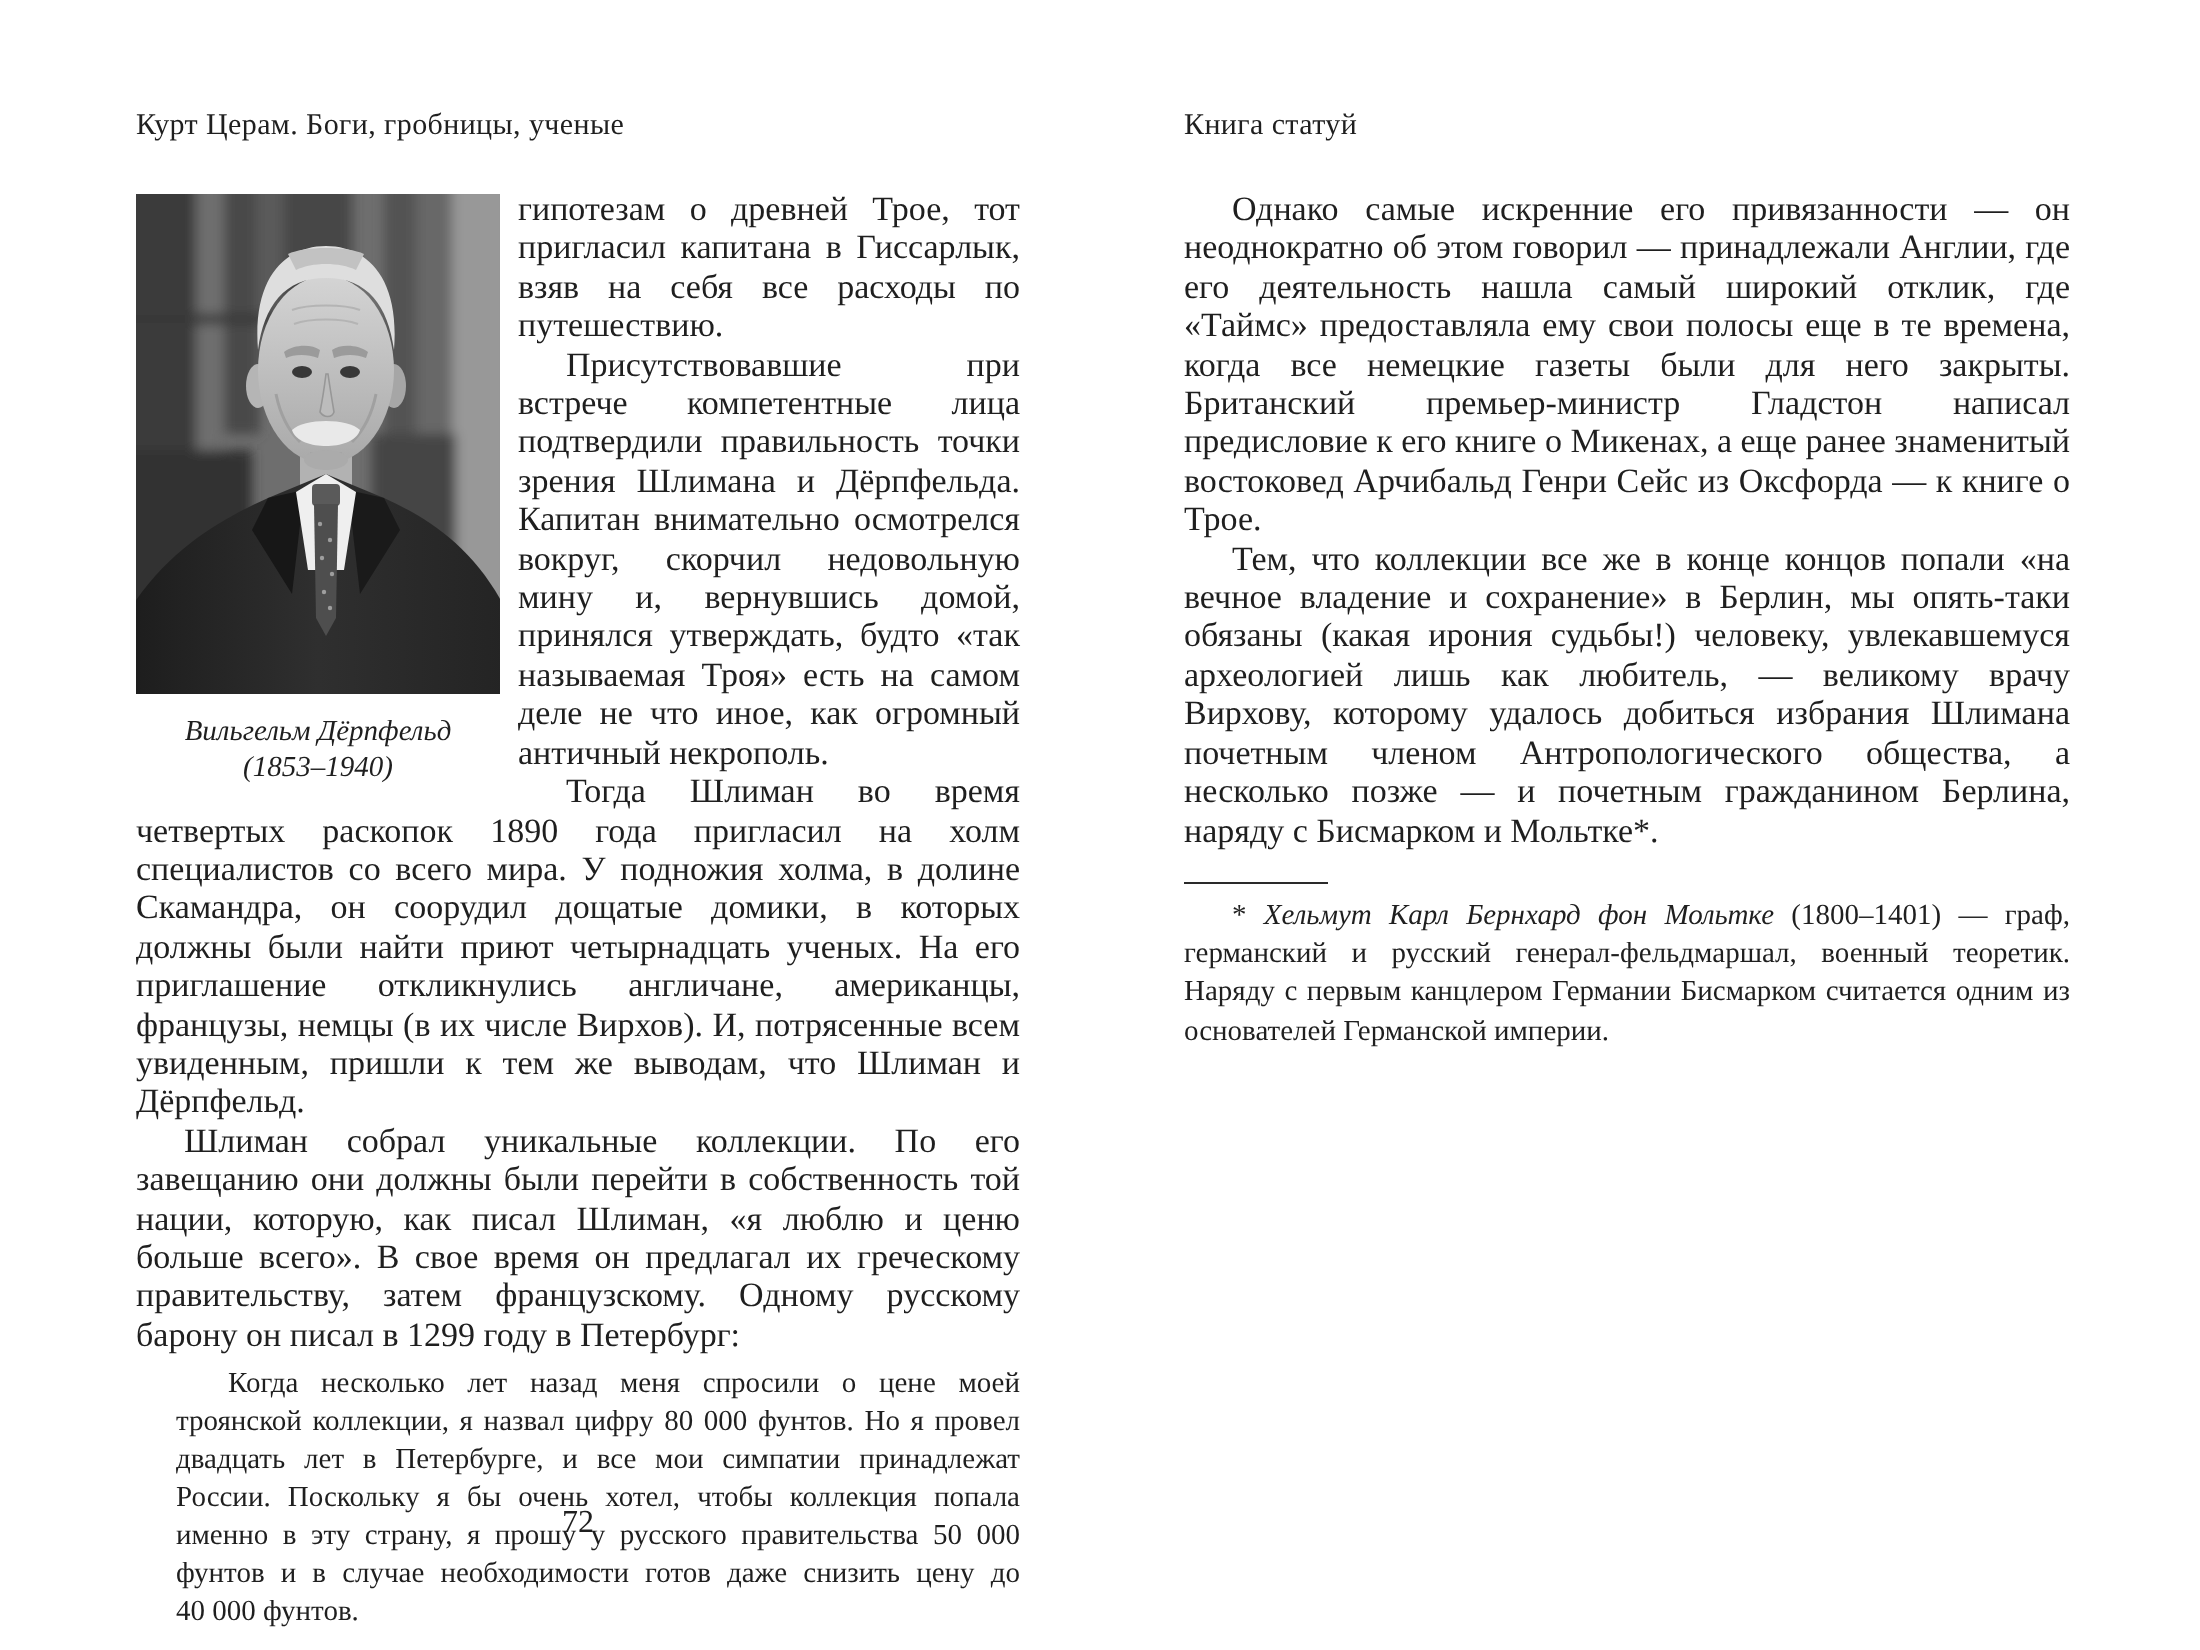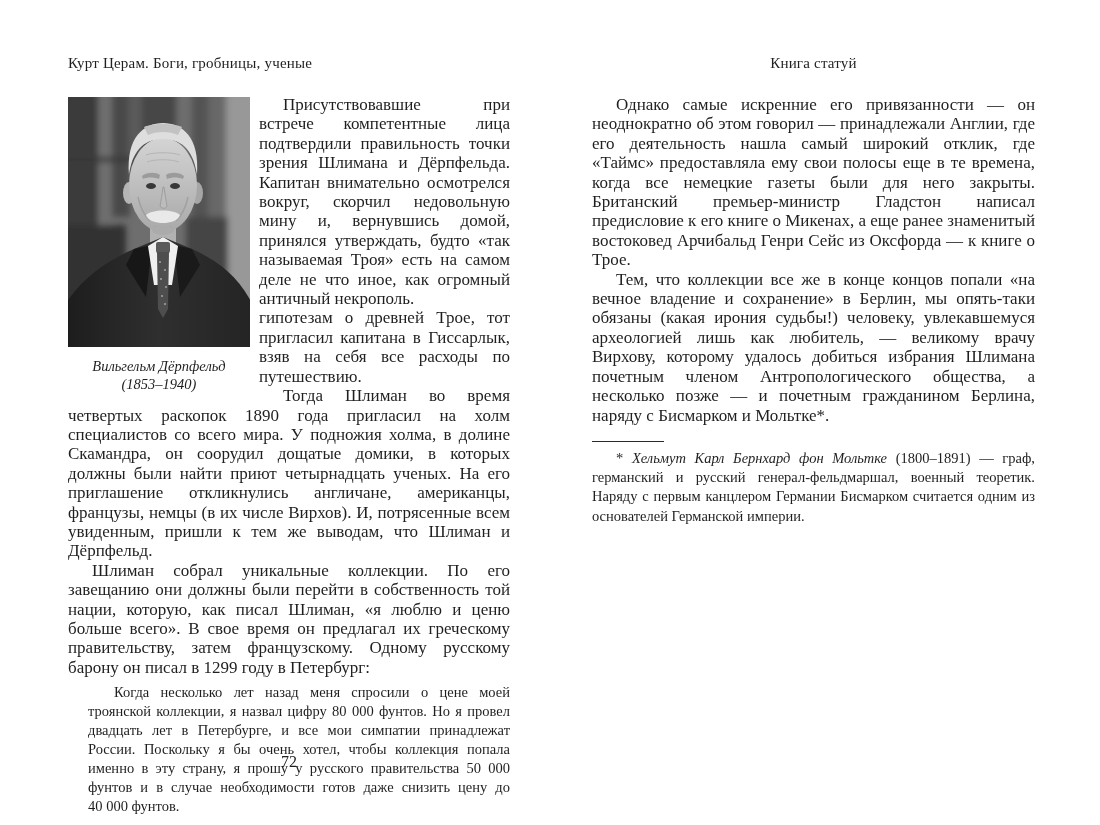--- a/index.html
+++ b/index.html
@@ -25,21 +25,21 @@
   .page-left  { left: 68px;  width: 442px; height: 745px; }
   .page-right { left: 592px; width: 443px; }
 
   .running-head {
     font-size: 15px;
     line-height: 16px;
     margin: 0 0 24px 0;
     letter-spacing: 0.2px;
     white-space: nowrap;
   }
-  .running-head.right { text-align: center; }
+  .running-head.right { text-align: left; }
 
   p.body {
     font-size: 17px;
     line-height: 19.4px;
     text-align: justify;
     margin: 0;
     text-indent: 24px;
     hyphens: auto;
   }
   p.body.noindent { text-indent: 0; }
@@ -175,32 +175,32 @@
         <circle cx="98" cy="190" r="1.1" fill="#9e9e9e"></circle>
         <circle cx="94" cy="199" r="1.1" fill="#9e9e9e"></circle>
         <circle cx="97" cy="207" r="1.1" fill="#9e9e9e"></circle>
       </svg>
       <figcaption>
         <span>Вильгельм Дёрпфельд</span><br>
         <span>(1853–1940)</span>
       </figcaption>
     </figure>
 
+    <p class="body noindent">гипотезам о древней Трое, тот пригласил капитана в Гиссарлык, взяв на себя все расходы по путешествию.</p>
     <p class="body">Присутствовавшие при встрече компетентные лица подтвердили правильность точки зрения Шлимана и Дёрпфельда. Капитан внимательно осмотрелся вокруг, скорчил недовольную мину и, вернувшись домой, принялся утверждать, будто «так называемая Троя» есть на самом деле не что иное, как огромный античный некрополь.</p>
-    <p class="body noindent">гипотезам о древней Трое, тот пригласил капитана в Гиссарлык, взяв на себя все расходы по путешествию.</p>
     <p class="body">Тогда Шлиман во время четвертых раскопок 1890 года пригласил на холм специалистов со всего мира. У подножия холма, в долине Скамандра, он соорудил дощатые домики, в которых должны были найти приют четырнадцать ученых. На его приглашение откликнулись англичане, американцы, французы, немцы (в их числе Вирхов). И, потрясенные всем увиденным, пришли к тем же выводам, что Шлиман и Дёрпфельд.</p>
     <p class="body">Шлиман собрал уникальные коллекции. По его завещанию они должны были перейти в собственность той нации, которую, как писал Шлиман, «я люблю и ценю больше всего». В свое время он предлагал их греческому правительству, затем французскому. Одному русскому барону он писал в 1299 году в Петербург:</p>
     <p class="blockquote">Когда несколько лет назад меня спросили о цене моей троянской коллекции, я назвал цифру 80&nbsp;000 фунтов. Но я провел двадцать лет в Петербурге, и все мои симпатии принадлежат России. Поскольку я бы очень хотел, чтобы коллекция попала именно в эту страну, я прошу у русского правительства 50&nbsp;000 фунтов и в случае необходимости готов даже снизить цену до 40&nbsp;000 фунтов.</p>
 
     <div class="folio">72</div>
   </div>
 
   <div class="page page-right">
     <div class="running-head right">Книга статуй</div>
 
     <p class="body">Однако самые искренние его привязанности — он неоднократно об этом говорил — принадлежали Англии, где его деятельность нашла самый широкий отклик, где «Таймс» предоставляла ему свои полосы еще в те времена, когда все немецкие газеты были для него закрыты. Британский премьер-министр Гладстон написал предисловие к его книге о Микенах, а еще ранее знаменитый востоковед Арчибальд Генри Сейс из Оксфорда — к книге о Трое.</p>
     <p class="body">Тем, что коллекции все же в конце концов попали «на вечное владение и сохранение» в Берлин, мы опять-таки обязаны (какая ирония судьбы!) человеку, увлекавшемуся археологией лишь как любитель, — великому врачу Вирхову, которому удалось добиться избрания Шлимана почетным членом Антропологического общества, а несколько позже — и почетным гражданином Берлина, наряду с Бисмарком и Мольтке*.</p>
 
     <hr class="footnote-rule">
-    <p class="footnote"><span>*</span>&nbsp;<span class="fn-name">Хельмут Карл Бернхард фон Мольтке</span><span> (1800–1891) — граф, германский и русский генерал-фельдмаршал, военный теоретик. Наряду с первым канцлером Германии Бисмарком считается одним из основателей Германской империи.</span></p>
+    <p class="footnote"><span>*</span>&nbsp;<span class="fn-name">Хельмут Карл Бернхард фон Мольтке</span><span> (1800–1401) — граф, германский и русский генерал-фельдмаршал, военный теоретик. Наряду с первым канцлером Германии Бисмарком считается одним из основателей Германской империи.</span></p>
   </div>
 
 </div>
 
 </body></html>

